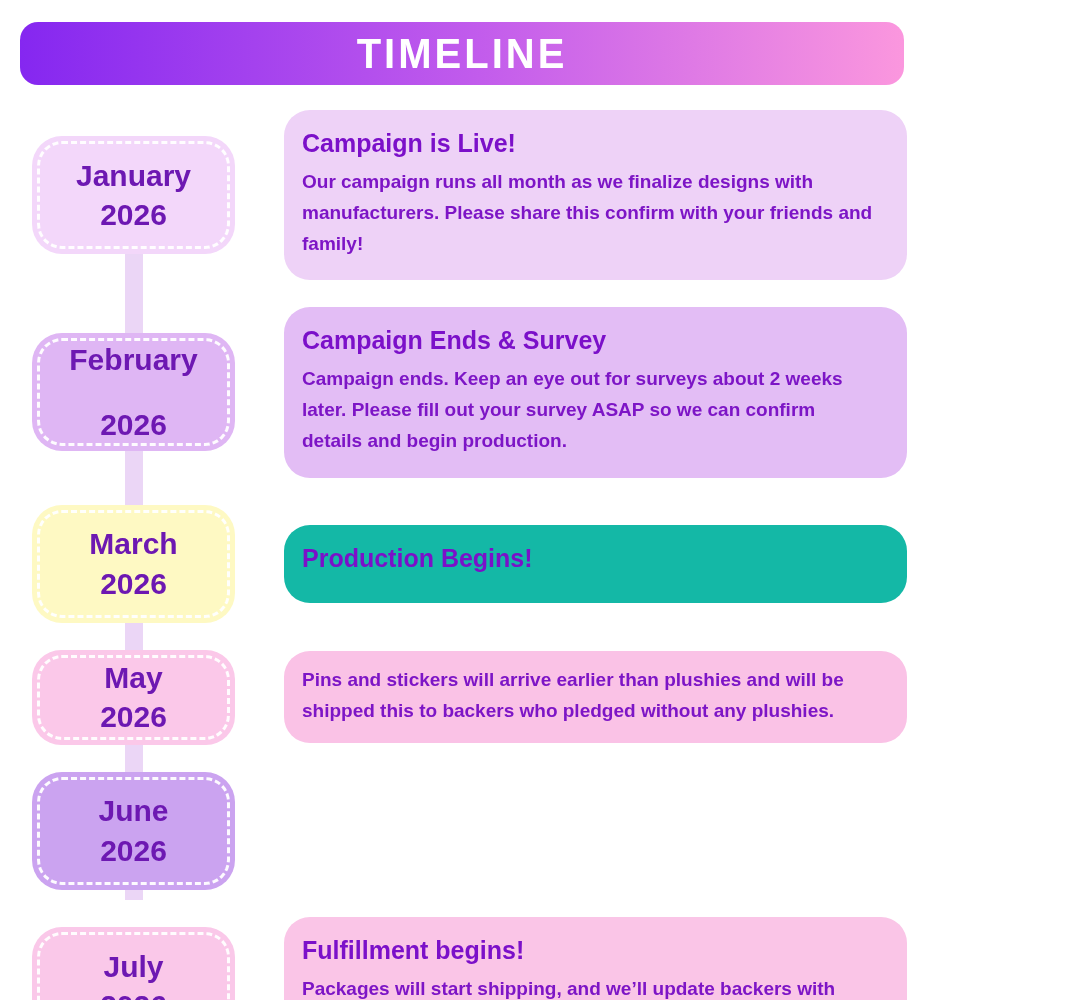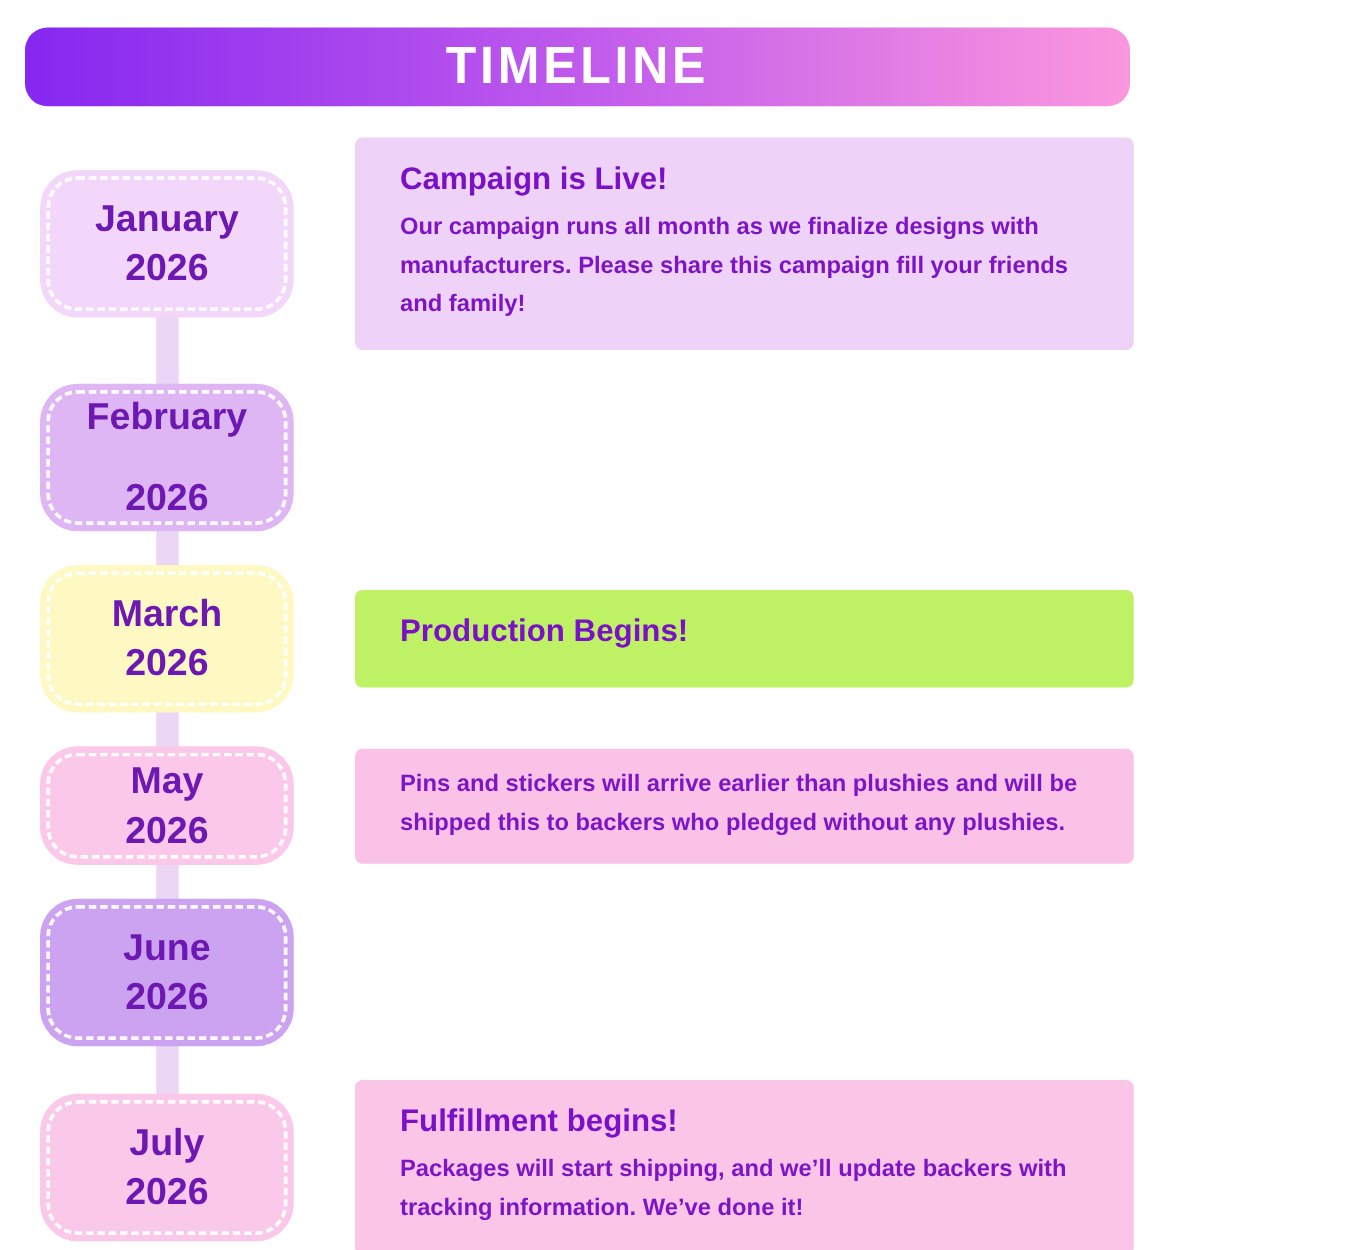--- a/index.html
+++ b/index.html
@@ -34,35 +34,35 @@
   .timeline { position:absolute; left:0; top:110px; right:0; z-index:1; }
   .row { display:flex; align-items:center; margin-bottom:27px; }
 
   .monthbox {
     position:relative; flex:none;
     width:203px; min-height:118px; margin-left:32px;
     border-radius:30px;
     display:flex; flex-direction:column; align-items:center; justify-content:center;
     gap:2px;
   }
-  .monthbox.short { min-height:95px; }
+  .monthbox.short { min-height:95px;border-radius:29px; }
   .monthbox::after {
     content:""; position:absolute; inset:5px;
     border:3px dashed rgba(255,255,255,0.95);
     border-radius:25px; pointer-events:none;
   }
   .month, .year {
     color:var(--month-text,#6d18b2);
     font-size:30px; font-weight:800; line-height:1.25;
   }
 
   .card {
     flex:1; margin-left:49px; margin-right:17px;
-    border-radius:6px;
-    padding:19px 30px 21px 36px;
+    border-radius:26px;
+    padding:19px 30px 21px 18px;
   }
   .card.centered { padding-top:14px; padding-bottom:16px; }
   .card-title {
     color:var(--title-text,#7b10c9);
     font-size:25px; font-weight:800;
     margin-bottom:9px;
   }
   .card-body {
     color:var(--body-text,#7d15c6);
     font-size:19px; font-weight:700; line-height:1.62;
@@ -82,37 +82,41 @@
 
   <div class="timeline">
 
     <div class="row">
       <div class="monthbox" style="background: rgb(243, 215, 250);">
         <span class="month">January</span>
         <span class="year">2026</span>
       </div>
       <div class="card" style="background: rgb(238, 210, 247);">
         <h2 class="card-title">Campaign is Live!</h2>
-        <p class="card-body">Our campaign runs all month as we finalize designs with manufacturers. Please share this campaign fill your friends and family!</p>
+        <p class="card-body">Our campaign runs all month as we finalize designs with manufacturers. Please share this confirm with your friends and family!</p>
       </div>
     </div>
 
     <div class="row">
       <div class="monthbox" style="background: rgb(223, 182, 244); gap: 28px;">
         <span class="month">February</span>
         <span class="year">2026</span>
       </div>
+      <div class="card" style="background: rgb(227, 189, 245);">
+        <h2 class="card-title">Campaign Ends &amp; Survey</h2>
+        <p class="card-body">Campaign ends. Keep an eye out for surveys about 2 weeks later. Please fill out your survey ASAP so we can confirm details and begin production.</p>
+      </div>
     </div>
 
     <div class="row">
       <div class="monthbox" style="background: #fef9c3;">
         <span class="month">March</span>
         <span class="year">2026</span>
       </div>
-      <div class="card" style="background: #bef264;">
+      <div class="card" style="background: #14b8a6;">
         <h2 class="card-title">Production Begins!</h2>
       </div>
     </div>
 
     <div class="row">
       <div class="monthbox short" style="background: rgb(251, 200, 233);">
         <span class="month">May</span>
         <span class="year">2026</span>
       </div>
       <div class="card centered" style="background: rgb(250, 194, 230);">

